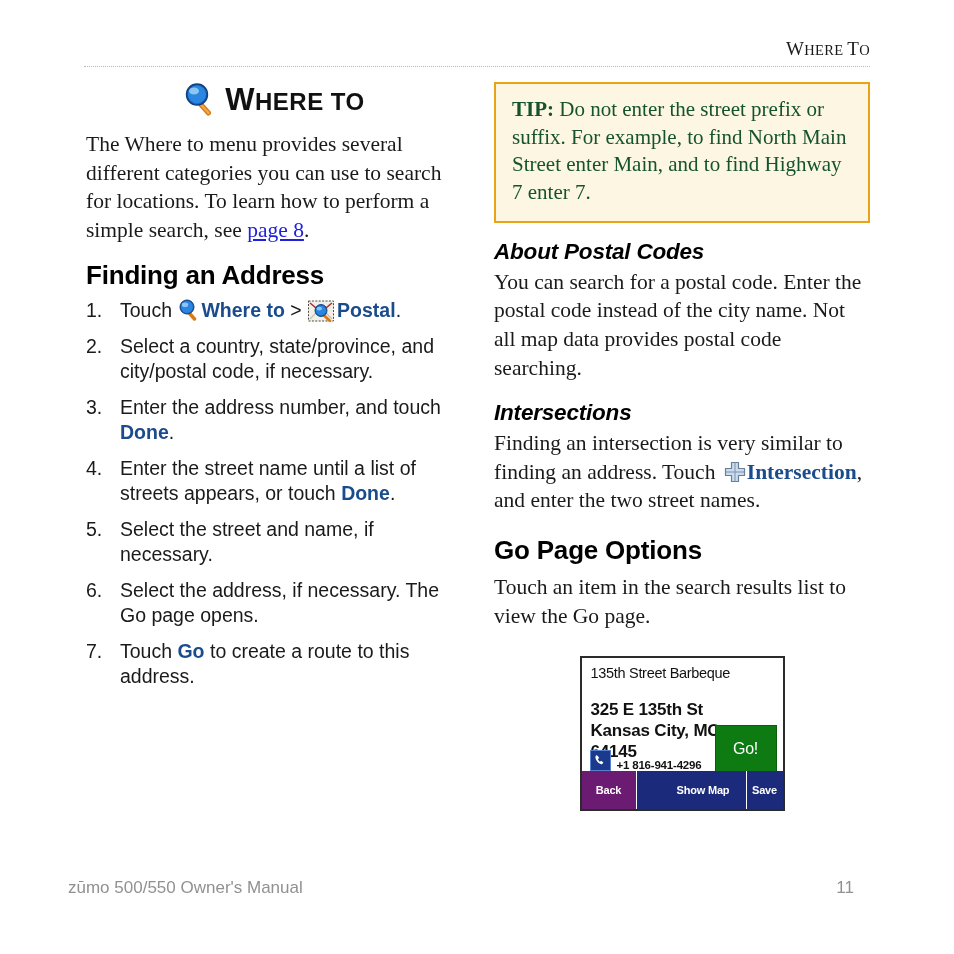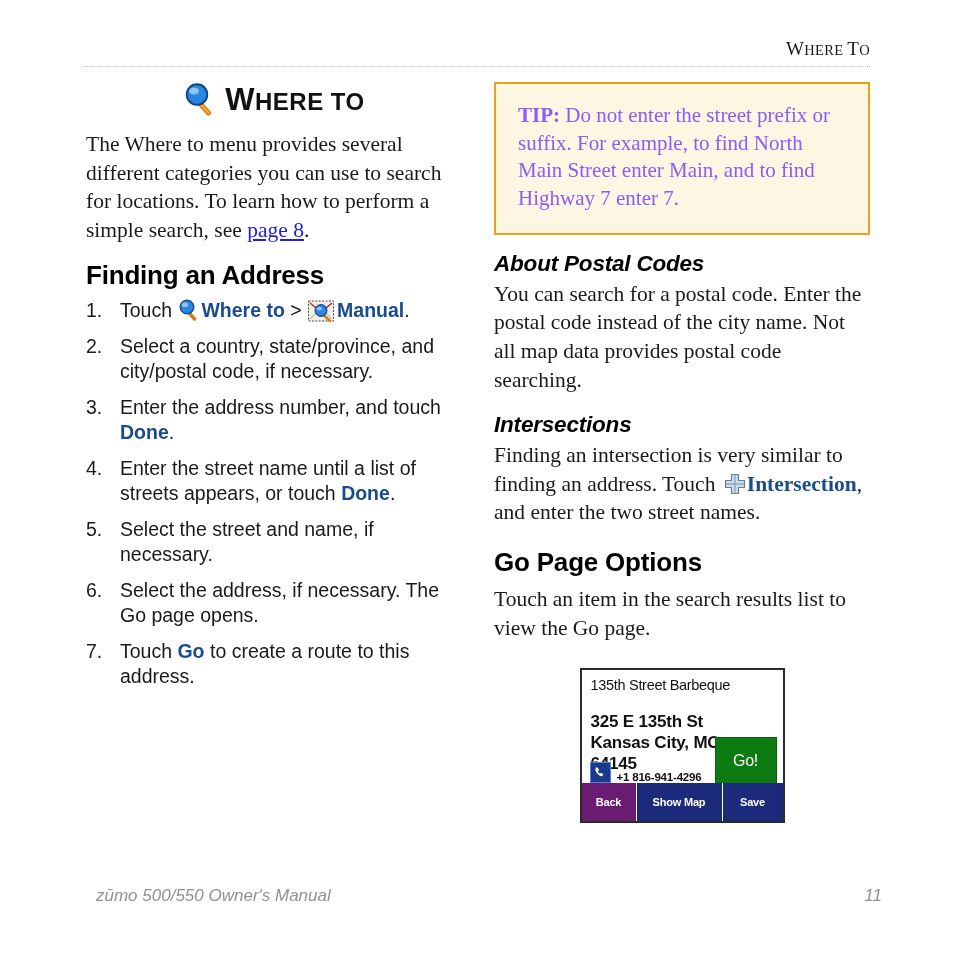--- a/index.html
+++ b/index.html
@@ -171,25 +171,25 @@
 
   
   .tip-box {
     border: 2px solid #e8a317;
     background: #fdf6e3;
     padding: 12px 16px 14px 16px;
     margin: 0 0 16px 0;
     box-sizing: border-box;
   }
   .tip-box p {
-    margin: 6px;
+    margin: 0;
     font-family: "Liberation Serif", serif;
     font-size: 21px;
     line-height: 1.32;
-    color: #8b5cf6;
+    color: #14532d;
   }
   .tip-label {
     font-weight: bold;
   }
 
   
   .device-wrap {
     margin-top: 26px;
     display: flex;
     justify-content: center;
@@ -285,36 +285,34 @@
     letter-spacing: -0.2px;
     border-right: 1px solid #ffffff;
     box-sizing: border-box;
     background: #1b2a7a;
   }
   .dev-btn:last-child { border-right: none; }
   .dev-btn.back {
     background: #6b1b72;
     flex: 0 0 55px;
   }
-  .dev-btn.showmap { flex: 0 0 86px; }
+  .dev-btn.showmap { flex: 0 0 86px; margin-left: 24px; }
 
   
   .footer {
     position: absolute;
-    left: 96px;
+    left: 68px;
     top: 878px;
     width: 786px;
     display: flex;
     justify-content: space-between;
     align-items: baseline;
     font-family: "Liberation Sans", sans-serif;
-    font-style: italic;
     font-size: 17px;
     color: #919191;
-    margin-top: 8px;
   }
   .footer-page { font-size: 17px; }
 </style>
 </head>
 <body>
 
 <div class="page">
 
   <div class="running-header">
     <span class="smallcap-lead">W</span><span class="smallcap-rest">HERE </span><span class="smallcap-lead">T</span><span class="smallcap-rest">O</span>
@@ -352,21 +350,21 @@
             </svg></span><span class="bold-blue">Where to</span><span> &gt; </span><span class="inline-icon addr"><svg viewBox="0 0 26 22" width="26" height="22" aria-hidden="true">
               <rect x="0.5" y="1" width="25" height="20" fill="#f2efe6" stroke="#4a4a4a" stroke-width="1" stroke-dasharray="2 1.4"></rect>
               <path d="M2 3 L13 12 L24 3" fill="none" stroke="#b03030" stroke-width="1.6"></path>
               <path d="M2 19 L10 11" fill="none" stroke="#c8c2b2" stroke-width="1.2"></path>
               <path d="M24 19 L16 11" fill="none" stroke="#c8c2b2" stroke-width="1.2"></path>
               <line x1="13.5" y1="13" x2="22" y2="21" stroke="#d97a1a" stroke-width="2.8" stroke-linecap="round"></line>
               <circle cx="13" cy="10.5" r="6" fill="#1b5fb5"></circle>
               <circle cx="13" cy="10.5" r="5" fill="#2a86e0"></circle>
               <ellipse cx="11.3" cy="8.6" rx="2.7" ry="1.9" fill="#9fd0f7" opacity="0.85"></ellipse>
               <circle cx="13" cy="10.5" r="6" fill="none" stroke="#0e3f80" stroke-width="0.9"></circle>
-            </svg></span><span class="bold-blue">Manual</span><span>.</span>
+            </svg></span><span class="bold-blue">Postal</span><span>.</span>
       </li>
 
       <li>
         <span class="num">2.</span><span>Select a country, state/province, and city/postal code, if necessary.</span>
       </li>
 
       <li>
         <span class="num">3.</span><span>Enter the address number, and touch </span><span class="bold-blue">Done</span><span>.</span>
       </li>
 

